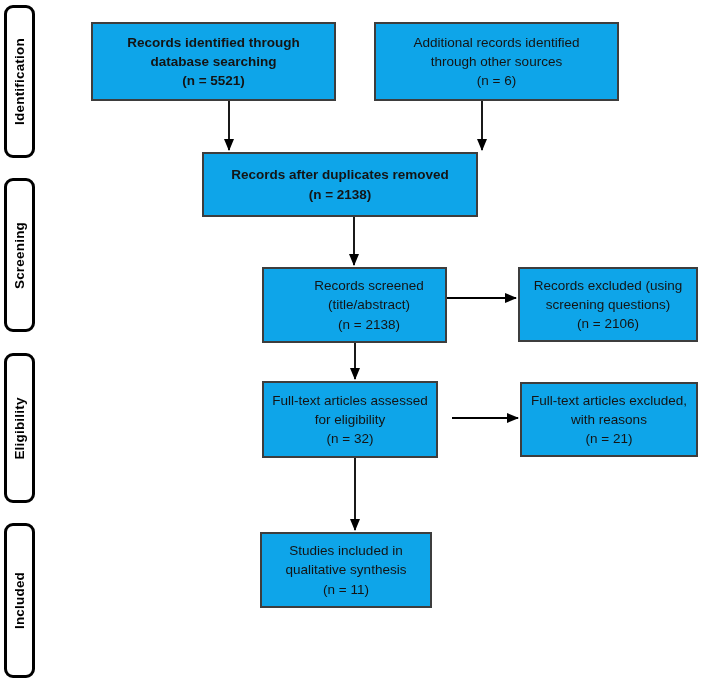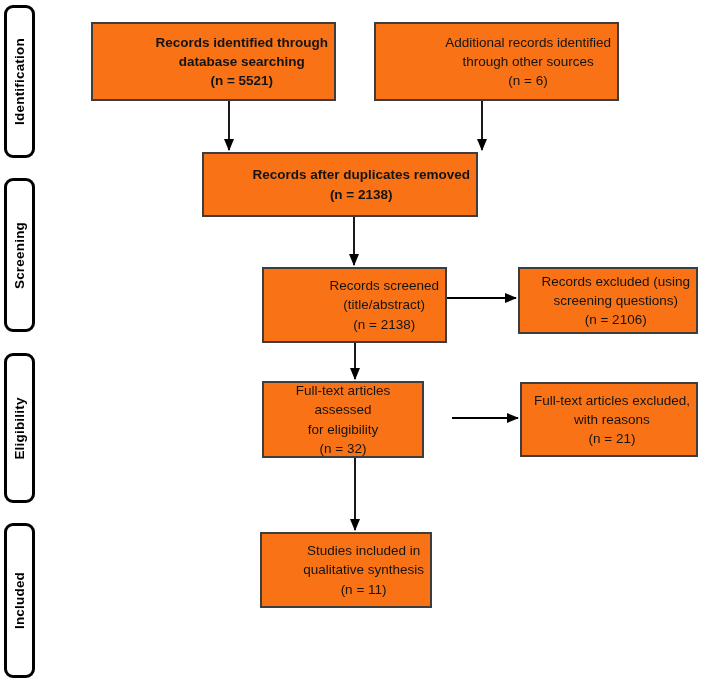--- a/index.html
+++ b/index.html
@@ -18,24 +18,24 @@
   .arrows {
     position: absolute;
     left: 0;
     top: 0;
     pointer-events: none;
   }
   .node {
     position: absolute;
     box-sizing: border-box;
     border: 2px solid #3d3d3d;
-    background: #f97316;
+    background: #0ea5e9;
     display: flex;
     align-items: center;
-    justify-content: flex-end;
+    justify-content: center;
     text-align: center;
     color: #141414;
     font-size: 13.5px;
     line-height: 1.42;
   }
   .node-text {
     white-space: pre-line;
     padding: 2px 6px;
   }
   .bold { font-weight: bold; }
@@ -109,27 +109,27 @@
     <span class="node-text">Records after duplicates removed
 (n = 2138)</span>
   </div>
 
   <div class="node" style="left:262px;top:267px;width:185px;height:76px;padding-left:29px;">
     <span class="node-text">Records screened
 (title/abstract)
 (n = 2138)</span>
   </div>
 
-  <div class="node" style="left:518px;top:267px;width:180px;height:67px;">
+  <div class="node" style="left:518px;top:267px;width:180px;height:75px;">
     <span class="node-text">Records excluded (using
 screening questions)
 (n = 2106)</span>
   </div>
 
-  <div class="node" style="left:262px;top:381px;width:162px;height:77px;">
+  <div class="node" style="left:262px;top:381px;width:176px;height:77px;">
     <span class="node-text">Full-text articles assessed
 for eligibility
 (n = 32)</span>
   </div>
 
   <div class="node" style="left:520px;top:382px;width:178px;height:75px;">
     <span class="node-text">Full-text articles excluded,
 with reasons
 (n = 21)</span>
   </div>

